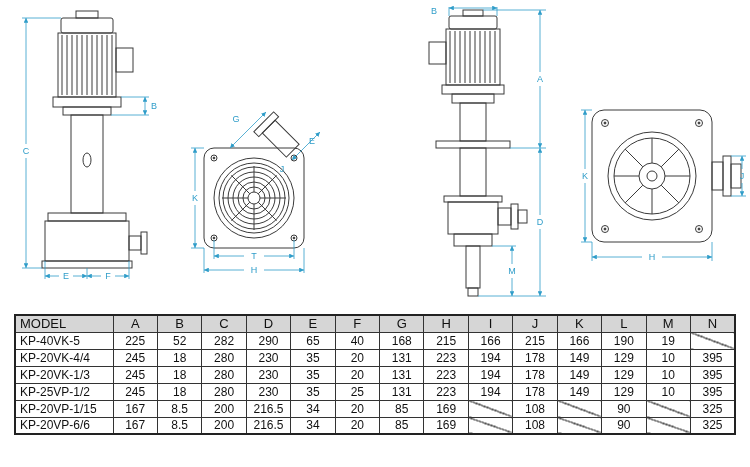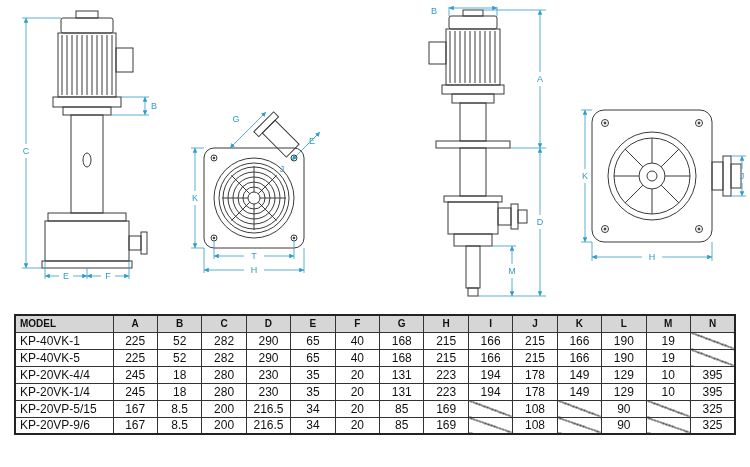--- a/index.html
+++ b/index.html
@@ -15,21 +15,21 @@
   #spec-table {
     position:absolute; left:14px; top:314px; width:722px;
     border-collapse:collapse; table-layout:fixed;
     font-size:12px; color:#111;
     border:2px solid #222;
   }
   #spec-table th, #spec-table td {
     border:1px solid #333; text-align:center;
     padding:0 2px; height:17px; overflow:hidden; white-space:nowrap;
   }
-  #spec-table thead th { background:#d6d6d6; font-weight:bold; font-size:10px; }
+  #spec-table thead th { background:#d6d6d6; font-weight:normal; font-size:13px; }
   #spec-table th.model-col, #spec-table td.model-cell { text-align:left; padding-left:4px; }
   #spec-table td.diag {
     background-image:linear-gradient(to top right,
       transparent 47.5%, #555 47.5%, #555 52.5%, transparent 52.5%);
   }
 </style>
 </head>
 <body>
 
 <div class="canvas">
@@ -272,37 +272,20 @@
           <th>I</th>
           <th>J</th>
           <th>K</th>
           <th>L</th>
           <th>M</th>
           <th>N</th>
         </tr>
     </thead>
     <tbody>
         <tr>
-          <td class="model-cell">KP-40VK-1</td>
-          <td>225</td>
-          <td>52</td>
-          <td>282</td>
-          <td>290</td>
-          <td>65</td>
-          <td>40</td>
-          <td>168</td>
-          <td>215</td>
-          <td>166</td>
-          <td>215</td>
-          <td>166</td>
-          <td>190</td>
-          <td>19</td>
-          <td class="diag"></td>
-        </tr>
-        <tr>
           <td class="model-cell">KP-40VK-5</td>
           <td>225</td>
           <td>52</td>
           <td>282</td>
           <td>290</td>
           <td>65</td>
           <td>40</td>
           <td>168</td>
           <td>215</td>
           <td>166</td>
@@ -323,55 +306,72 @@
           <td>131</td>
           <td>223</td>
           <td>194</td>
           <td>178</td>
           <td>149</td>
           <td>129</td>
           <td>10</td>
           <td>395</td>
         </tr>
         <tr>
-          <td class="model-cell">KP-20VK-1/4</td>
+          <td class="model-cell">KP-20VK-1/3</td>
           <td>245</td>
           <td>18</td>
           <td>280</td>
           <td>230</td>
           <td>35</td>
           <td>20</td>
           <td>131</td>
           <td>223</td>
           <td>194</td>
           <td>178</td>
           <td>149</td>
           <td>129</td>
           <td>10</td>
           <td>395</td>
         </tr>
         <tr>
-          <td class="model-cell">KP-20VP-5/15</td>
+          <td class="model-cell">KP-25VP-1/2</td>
+          <td>245</td>
+          <td>18</td>
+          <td>280</td>
+          <td>230</td>
+          <td>35</td>
+          <td>25</td>
+          <td>131</td>
+          <td>223</td>
+          <td>194</td>
+          <td>178</td>
+          <td>149</td>
+          <td>129</td>
+          <td>10</td>
+          <td>395</td>
+        </tr>
+        <tr>
+          <td class="model-cell">KP-20VP-1/15</td>
           <td>167</td>
           <td>8.5</td>
           <td>200</td>
           <td>216.5</td>
           <td>34</td>
           <td>20</td>
           <td>85</td>
           <td>169</td>
           <td class="diag"></td>
           <td>108</td>
           <td class="diag"></td>
           <td>90</td>
           <td class="diag"></td>
           <td>325</td>
         </tr>
         <tr>
-          <td class="model-cell">KP-20VP-9/6</td>
+          <td class="model-cell">KP-20VP-6/6</td>
           <td>167</td>
           <td>8.5</td>
           <td>200</td>
           <td>216.5</td>
           <td>34</td>
           <td>20</td>
           <td>85</td>
           <td>169</td>
           <td class="diag"></td>
           <td>108</td>

